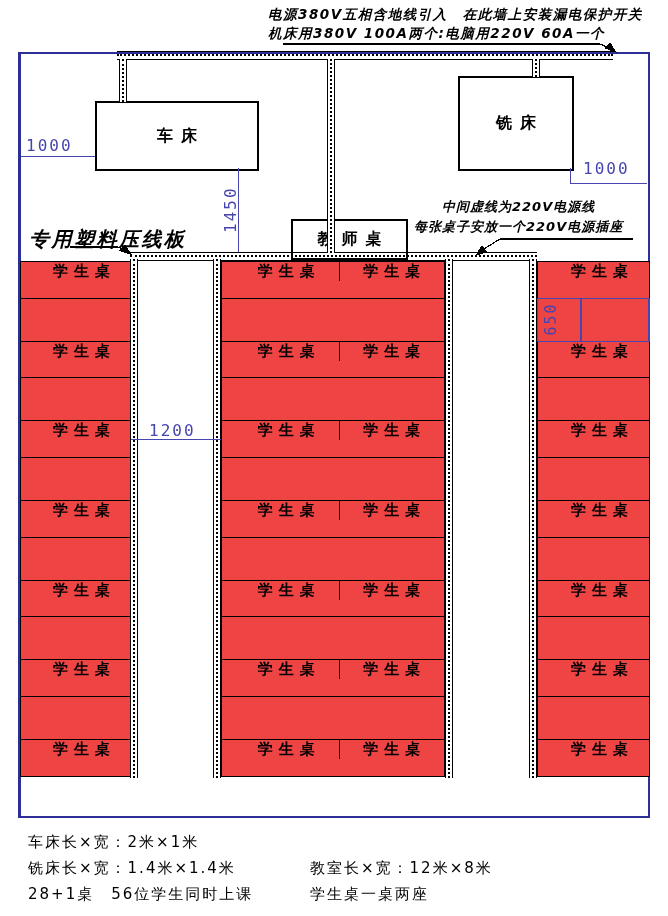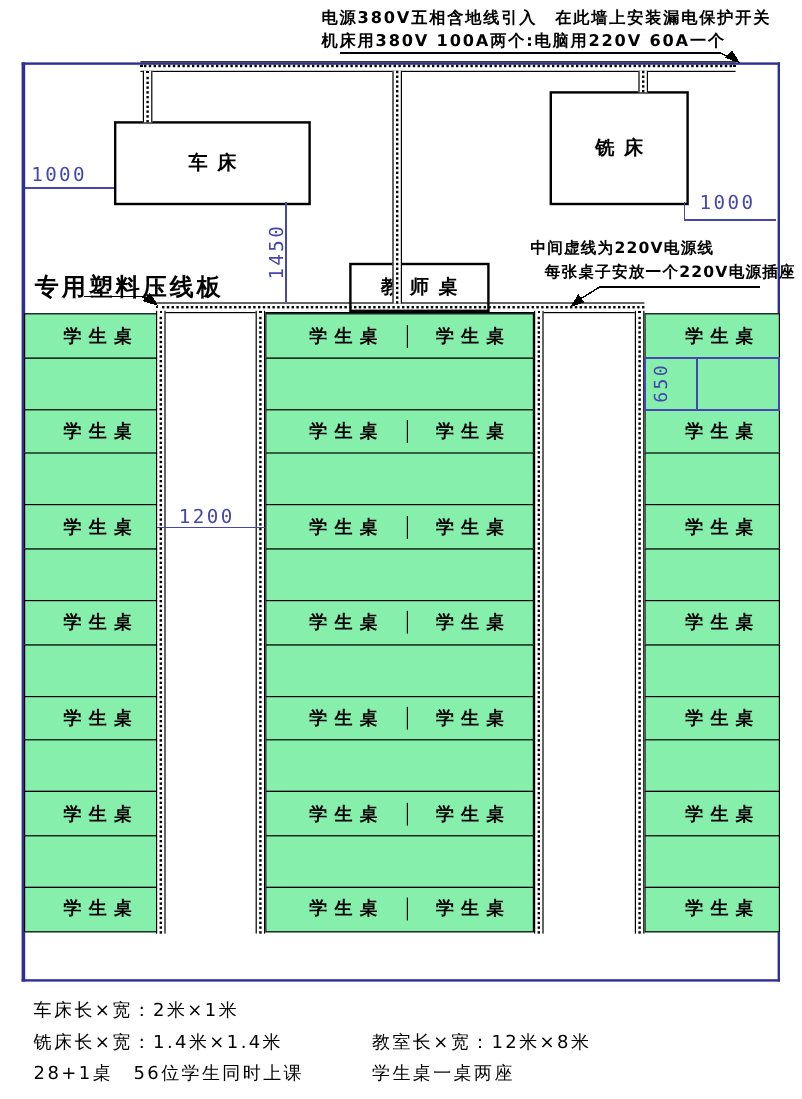--- a/index.html
+++ b/index.html
@@ -14,29 +14,29 @@
   
   .duct{position:absolute;width:8px;border-left:1.5px solid #000;border-right:1.5px solid #000;
         background:#fff;z-index:3;box-sizing:border-box;}
   .duct::before{content:"";position:absolute;top:0;bottom:0;left:1.6px;border-left:2px dotted #000;}
   
   .hline{position:absolute;height:9px;border-top:1.5px solid #000;border-bottom:1.5px solid #000;
          z-index:3;box-sizing:border-box;}
   .hline::before{content:"";position:absolute;left:0;right:0;top:2.2px;border-top:2px dotted #000;}
   
   .col{position:absolute;z-index:1;}
-  .row{box-sizing:border-box;border:1.2px solid #000;background:#86efac;display:flex;align-items:center;padding-left:12px;}
+  .row{box-sizing:border-box;border:1.2px solid #000;background:#ef4444;display:flex;align-items:flex-start;padding-left:12px;}
   .row + .row{margin-top:-1.2px;}
   .row.desk{height:38px;}
   .row.gap{height:44px;}
   .cell{flex:1;display:flex;align-items:center;justify-content:center;}
   .cell + .cell{border-left:1.5px solid #000;}
   .desk-label{font-weight:bold;font-size:15px;letter-spacing:6px;padding-left:6px;white-space:nowrap;}
   
-  .note{position:absolute;font-weight:bold;white-space:pre;z-index:7;}
+  .note{position:absolute;font-weight:bold;white-space:pre;z-index:7;font-style:italic;}
   .note.top{font-size:13.5px;letter-spacing:1.5px;}
   .note.mid{font-size:13px;letter-spacing:1px;}
   .note.wire{font-size:20px;letter-spacing:2.5px;}
   .legend-line{position:absolute;font-weight:normal;font-size:15px;letter-spacing:2px;white-space:pre;z-index:7;}
   
   .dim{position:absolute;color:var(--dim,#4646ae);font-family:"DejaVu Sans Mono","Liberation Mono",monospace;
        font-size:16px;letter-spacing:2px;z-index:6;text-align:center;white-space:nowrap;}
   .rot{transform:rotate(-90deg);transform-origin:center center;}
   svg.overlay{position:absolute;left:0;top:0;z-index:5;}
 </style>
@@ -245,21 +245,21 @@
     <line class="dimline" x1="581" y1="298.5" x2="581" y2="341.5" stroke-width="1.2" stroke="#4646ae"></line>
   </svg>
 
   <div class="dim" style="left:26px;top:136px;">1000</div>
   <div class="dim" style="left:583px;top:159px;">1000</div>
   <div class="dim rot" style="left:206px;top:202px;width:46px;height:16px;">1450</div>
   <div class="dim" style="left:149px;top:421px;">1200</div>
   <div class="dim rot" style="left:528px;top:312px;width:42px;height:14px;font-size:15px;">650</div>
 
   <div class="note mid" style="left:414px;top:198px;margin-left:28px;">中间虚线为220V电源线</div>
-  <div class="note mid" style="left:414px;top:218px;margin-left:40px;">每张桌子安放一个220V电源插座</div>
+  <div class="note mid" style="left:414px;top:218px;">每张桌子安放一个220V电源插座</div>
   <div class="note wire" style="left:29px;top:226px;">专用塑料压线板</div>
 
   <div class="legend-line" style="left:28px;top:833px;">车床长×宽：2米×1米</div>
   <div class="legend-line" style="left:28px;top:859px;">铣床长×宽：1.4米×1.4米</div>
   <div class="legend-line" style="left:28px;top:885px;">28+1桌　56位学生同时上课</div>
   <div class="legend-line" style="left:310px;top:859px;">教室长×宽：12米×8米</div>
   <div class="legend-line" style="left:310px;top:885px;">学生桌一桌两座</div>
 
 </div>
 

